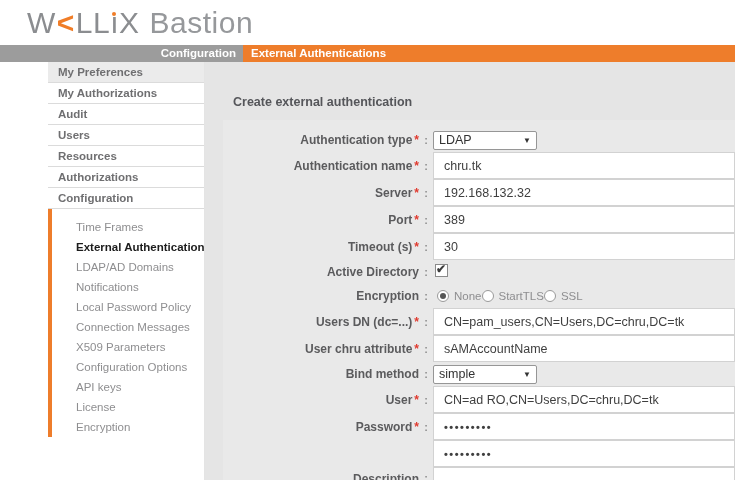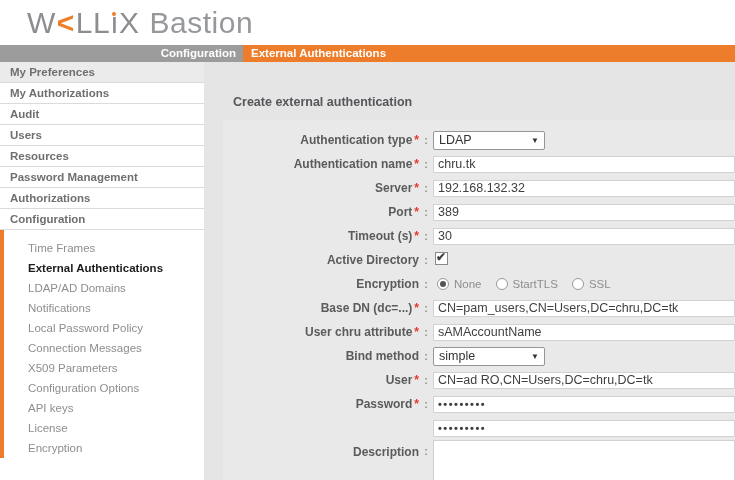--- a/index.html
+++ b/index.html
@@ -17,56 +17,56 @@
 
   
   .crumbs { height:17px; flex:0 0 17px; display:flex; font-size:11.5px; font-weight:bold; color:#fff; line-height:17px; }
   .crumb-section { width:243px; background:#9c9c9c; text-align:right; padding-right:7px; cursor:pointer; }
   .crumb-page { flex:1; background:#ee7d2b; padding-left:8px; cursor:pointer; }
 
   
   .content { flex:1; display:flex; min-height:0; }
 
   
-  .sidebar { width:205px; flex:0 0 205px; border-right:1px solid #e4e4e4; font-size:11.5px; background:#fff; }
+  .sidebar { width:205px; flex:0 0 205px; border-right:1px solid #e4e4e4; font-size:11.5px; background:#fff;padding-left:48px; }
   .side-item { height:21px; line-height:21px; padding-left:10px; border-bottom:1px solid #dbdbdb;
                color:#6f6f71; font-weight:bold; cursor:pointer; }
   .side-item.first { background:#ebebeb; }
   .submenu { border-left:4px solid #ee7d2b; padding-top:8px; }
   .sub-item { height:20px; line-height:20px; padding-left:24px; color:#8e8e90; cursor:pointer; white-space:nowrap; }
   .sub-item.active { color:#1c1c1c; font-weight:bold; }
 
   
   .main { flex:1; display:flex; flex-direction:column; min-width:0; background:#e5e5e5; }
   .page-title { margin:33px 0 0 28px; font-size:12.5px; font-weight:bold; color:#55565a; }
   .panel { margin-left:18px; margin-top:11px; flex:1; background:#e9e9e9; padding-top:8px; }
 
   .row { display:grid; grid-template-columns:196px 14px 1fr; min-height:24px; align-items:center; }
   .row.tall { align-items:flex-start; }
   .row.tall .lbl, .row.tall .colon { margin-top:5px; }
   .lbl { text-align:right; font-size:12px; font-weight:bold; color:#5b5b5d; white-space:nowrap; }
   .req { color:#e03a2f; margin-left:2px; }
   .colon { text-align:center; font-size:11px; font-weight:bold; color:#8f8f8f; }
   .field { min-width:0; }
 
-  input.txt { display:block; width:100%; height:17px; border:1px solid #d2d2d2; background:#fff;
+  input.txt { display:block; width:100%; height:27px; border:1px solid #d2d2d2; background:#fff;
               font-family:"Liberation Sans", sans-serif; font-size:12.5px; color:#3f3f3f;
-              padding:0 4px; border-radius:0; outline:none; }
+              padding:0 10px; border-radius:0; outline:none; }
   input.pwd { font-size:11px; font-weight:bold; letter-spacing:1.5px; }
 
-  .select { display:inline-flex; width:112px; height:19px; border:1px solid #969696; border-radius:2px;
+  .select { display:inline-flex; width:104px; height:19px; border:1px solid #969696; border-radius:2px;
             background:#fff; align-items:center; justify-content:space-between; padding:0 5px;
             font-size:12.5px; color:#333; cursor:pointer; }
   .sel-arrow { font-size:8px; color:#333; }
 
   .cb { display:inline-block; width:13px; height:13px; margin-left:2px; border:1px solid #8a8a8a;
         background:#fff; position:relative; cursor:pointer; }
   .cb-check { position:absolute; top:-3px; left:0; font-size:12px; font-weight:bold; color:#3d3d3d; }
 
-  .radio-group { display:flex; gap:14px; margin-left:4px;
+  .radio-group { display:flex; margin-left:4px;
                  font-size:11.5px; color:#8e8e90; }
   .radio-opt { display:flex; align-items:center; gap:5px; cursor:pointer; }
   .radio { width:12px; height:12px; border:1px solid #9a9a9a; border-radius:50%; background:#fff;
            display:inline-flex; align-items:center; justify-content:center; }
   .radio.on::after { content:""; width:6px; height:6px; border-radius:50%; background:#555; }
 
   textarea.desc { display:block; width:100%; height:64px; border:1px solid #d2d2d2; background:#fff;
                   resize:none; outline:none; font-family:"Liberation Sans", sans-serif; font-size:12.5px; }
 </style>
 </head>
@@ -91,21 +91,20 @@
   </div>
 
   <div class="content">
 
     <div class="sidebar">
       <div class="side-item first">My Preferences</div>
       <div class="side-item">My Authorizations</div>
       <div class="side-item">Audit</div>
       <div class="side-item">Users</div>
       <div class="side-item">Resources</div>
-      <div class="side-item">Password Management</div>
       <div class="side-item">Authorizations</div>
       <div class="side-item">Configuration</div>
       <div class="submenu">
         <div class="sub-item">Time Frames</div>
         <div class="sub-item active">External Authentications</div>
         <div class="sub-item">LDAP/AD Domains</div>
         <div class="sub-item">Notifications</div>
         <div class="sub-item">Local Password Policy</div>
         <div class="sub-item">Connection Messages</div>
         <div class="sub-item">X509 Parameters</div>
@@ -189,21 +188,21 @@
               </span>
               <span class="radio-opt">
                 <span class="radio"></span>
                 <span>SSL</span>
               </span>
             </div>
           </div>
         </div>
 
         <div class="row">
-          <div class="lbl"><span>Base DN (dc=...)</span><span class="req">*</span></div>
+          <div class="lbl"><span>Users DN (dc=...)</span><span class="req">*</span></div>
           <div class="colon">:</div>
           <div class="field">
               <input type="text" class="txt" value="CN=pam_users,CN=Users,DC=chru,DC=tk" style="">
             </div>
         </div>
 
         <div class="row">
           <div class="lbl"><span>User chru attribute</span><span class="req">*</span></div>
           <div class="colon">:</div>
           <div class="field">

